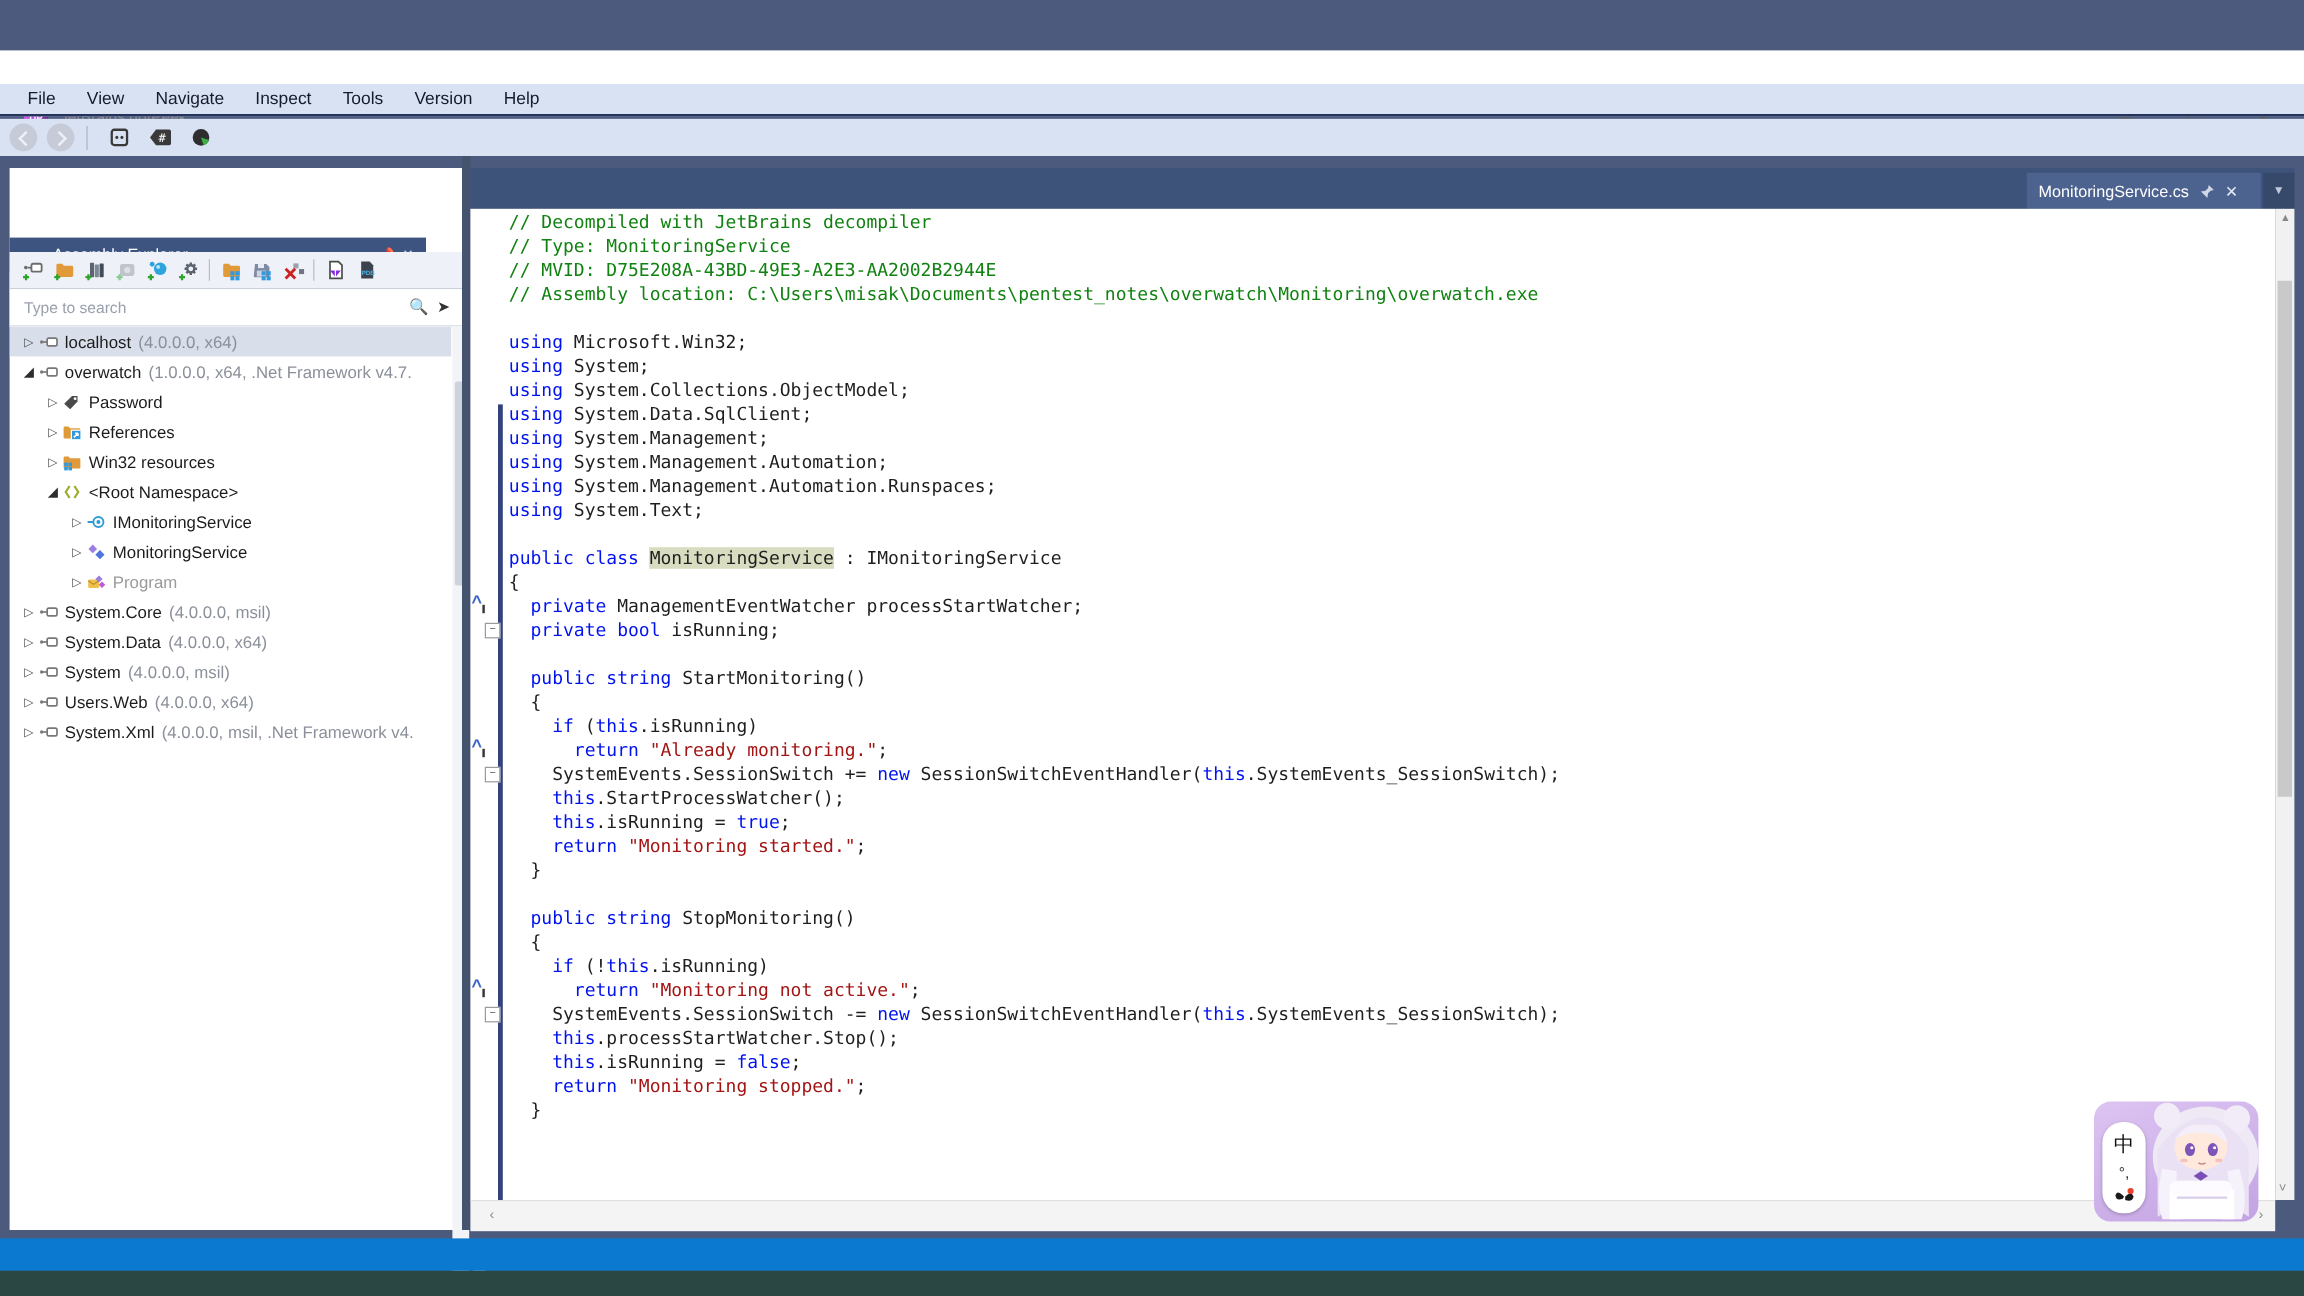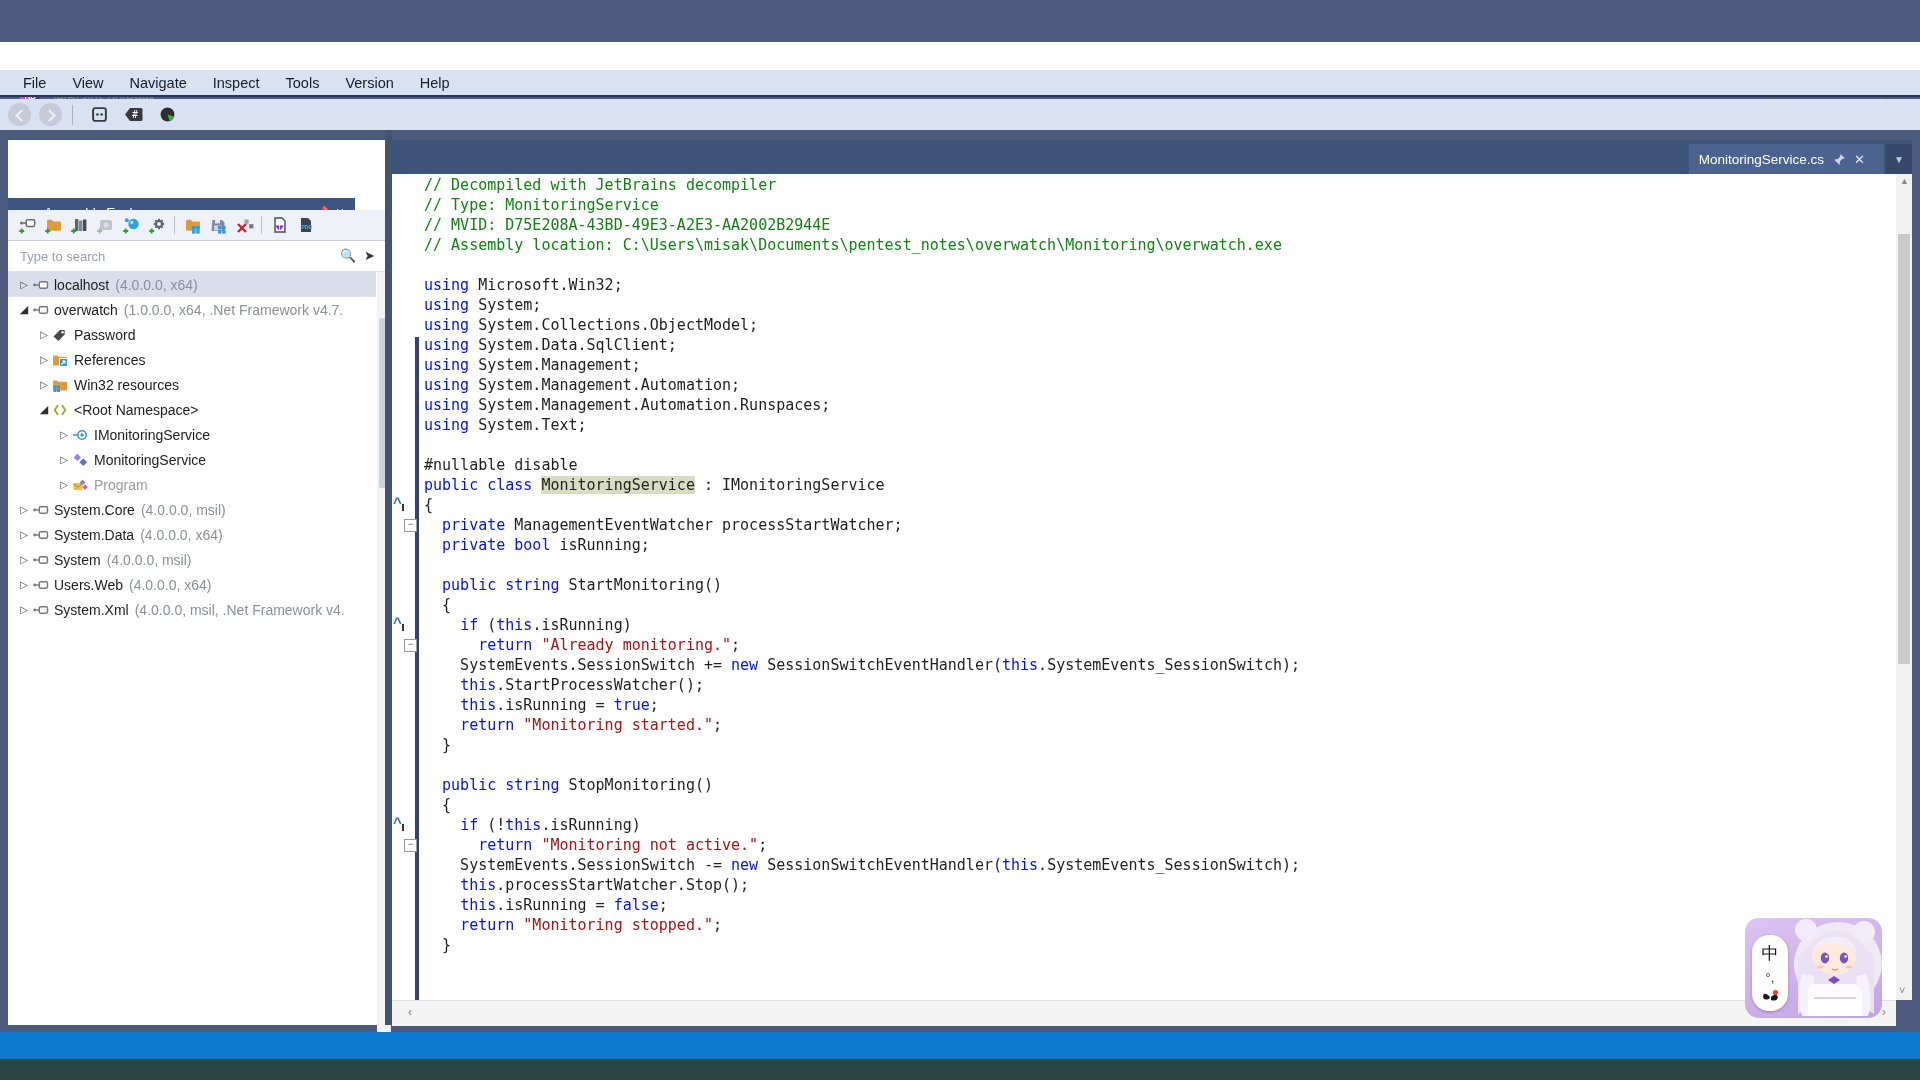--- a/index.html
+++ b/index.html
@@ -461,21 +461,20 @@
         <div class="cl"></div>
         <div class="cl"><span class="tk-k">using</span><span class="tk-p"> Microsoft.Win32;</span></div>
         <div class="cl"><span class="tk-k">using</span><span class="tk-p"> System;</span></div>
         <div class="cl"><span class="tk-k">using</span><span class="tk-p"> System.Collections.ObjectModel;</span></div>
         <div class="cl"><span class="tk-k">using</span><span class="tk-p"> System.Data.SqlClient;</span></div>
         <div class="cl"><span class="tk-k">using</span><span class="tk-p"> System.Management;</span></div>
         <div class="cl"><span class="tk-k">using</span><span class="tk-p"> System.Management.Automation;</span></div>
         <div class="cl"><span class="tk-k">using</span><span class="tk-p"> System.Management.Automation.Runspaces;</span></div>
         <div class="cl"><span class="tk-k">using</span><span class="tk-p"> System.Text;</span></div>
         <div class="cl"></div>
-        <div class="cl"><span class="tk-p">#nullable disable</span></div>
         <div class="cl"><span class="tk-k">public</span><span class="tk-p"> </span><span class="tk-k">class</span><span class="tk-p"> </span><span class="tk-h">MonitoringService</span><span class="tk-p"> : IMonitoringService</span></div>
         <div class="cl"><span class="tk-p">{</span></div>
         <div class="cl"><span class="tk-p">  </span><span class="tk-k">private</span><span class="tk-p"> ManagementEventWatcher processStartWatcher;</span></div>
         <div class="cl"><span class="tk-p">  </span><span class="tk-k">private</span><span class="tk-p"> </span><span class="tk-k">bool</span><span class="tk-p"> isRunning;</span></div>
         <div class="cl"></div>
         <div class="cl"><span class="tk-p">  </span><span class="tk-k">public</span><span class="tk-p"> </span><span class="tk-k">string</span><span class="tk-p"> StartMonitoring()</span></div>
         <div class="cl"><span class="tk-p">  {</span></div>
         <div class="cl"><span class="tk-p">    </span><span class="tk-k">if</span><span class="tk-p"> (</span><span class="tk-k">this</span><span class="tk-p">.isRunning)</span></div>
         <div class="cl"><span class="tk-p">      </span><span class="tk-k">return</span><span class="tk-p"> </span><span class="tk-s">"Already monitoring."</span><span class="tk-p">;</span></div>
         <div class="cl"><span class="tk-p">    SystemEvents.SessionSwitch += </span><span class="tk-k">new</span><span class="tk-p"> SessionSwitchEventHandler(</span><span class="tk-k">this</span><span class="tk-p">.SystemEvents_SessionSwitch);</span></div>

